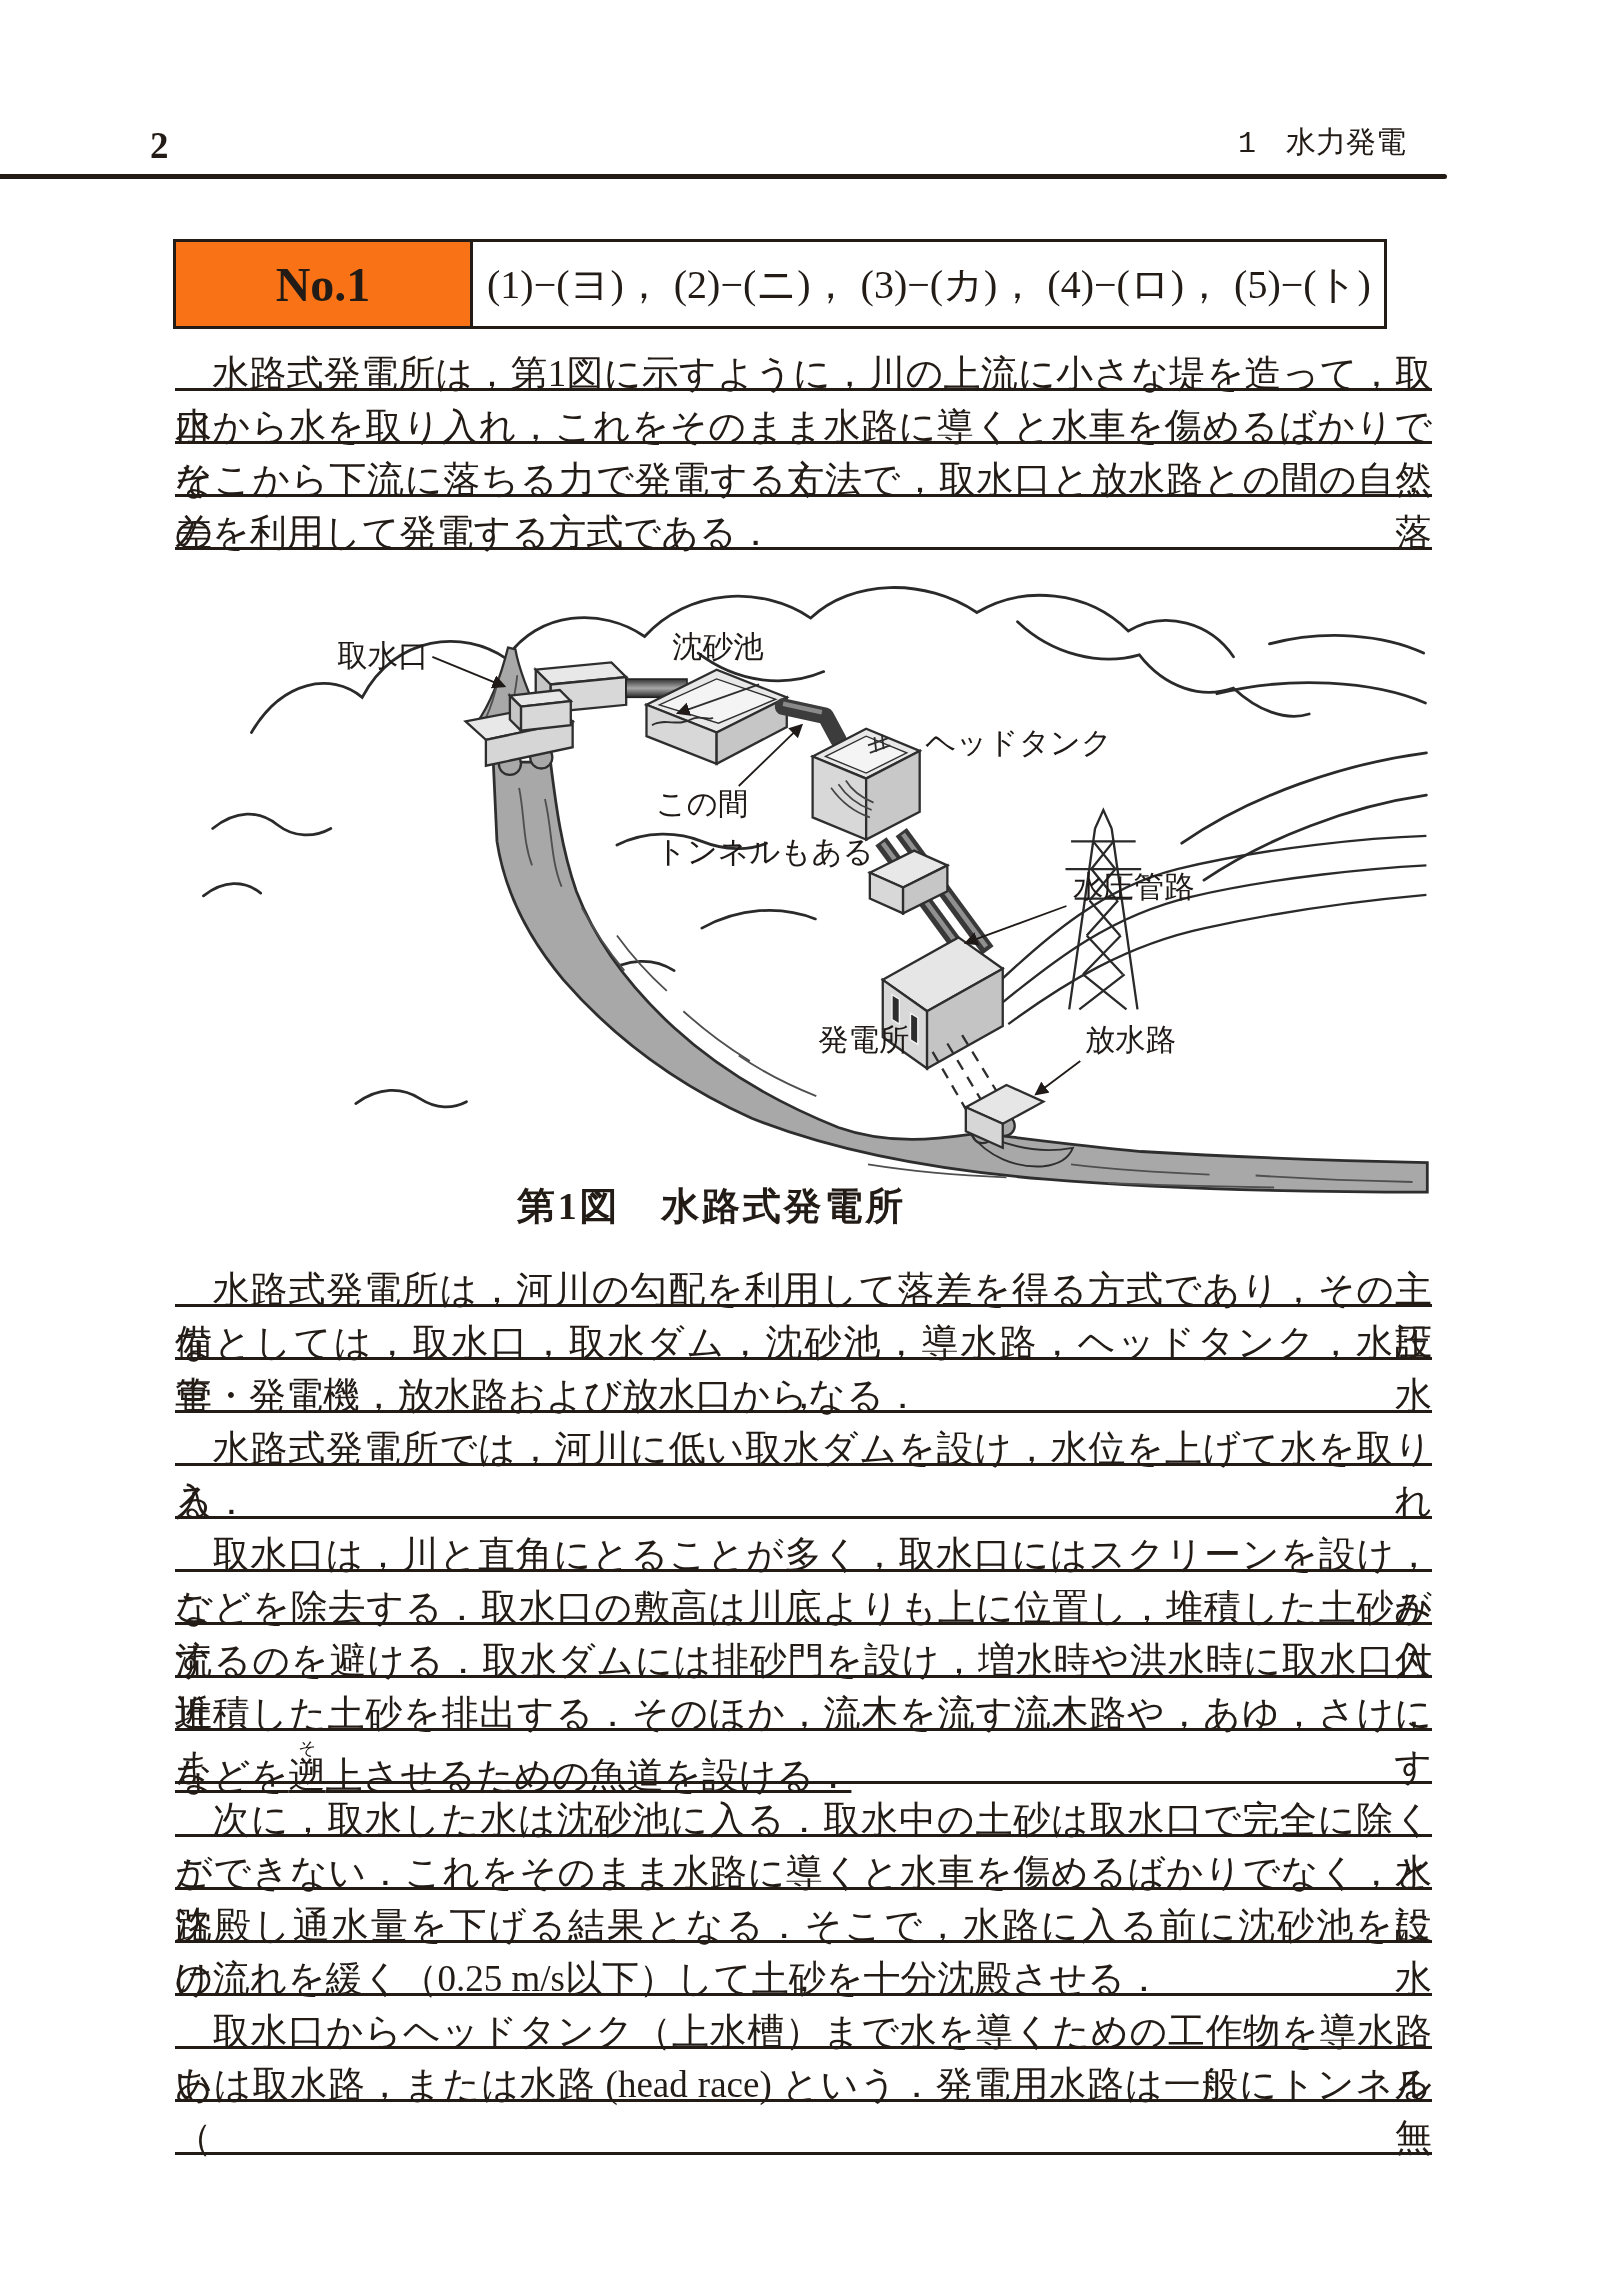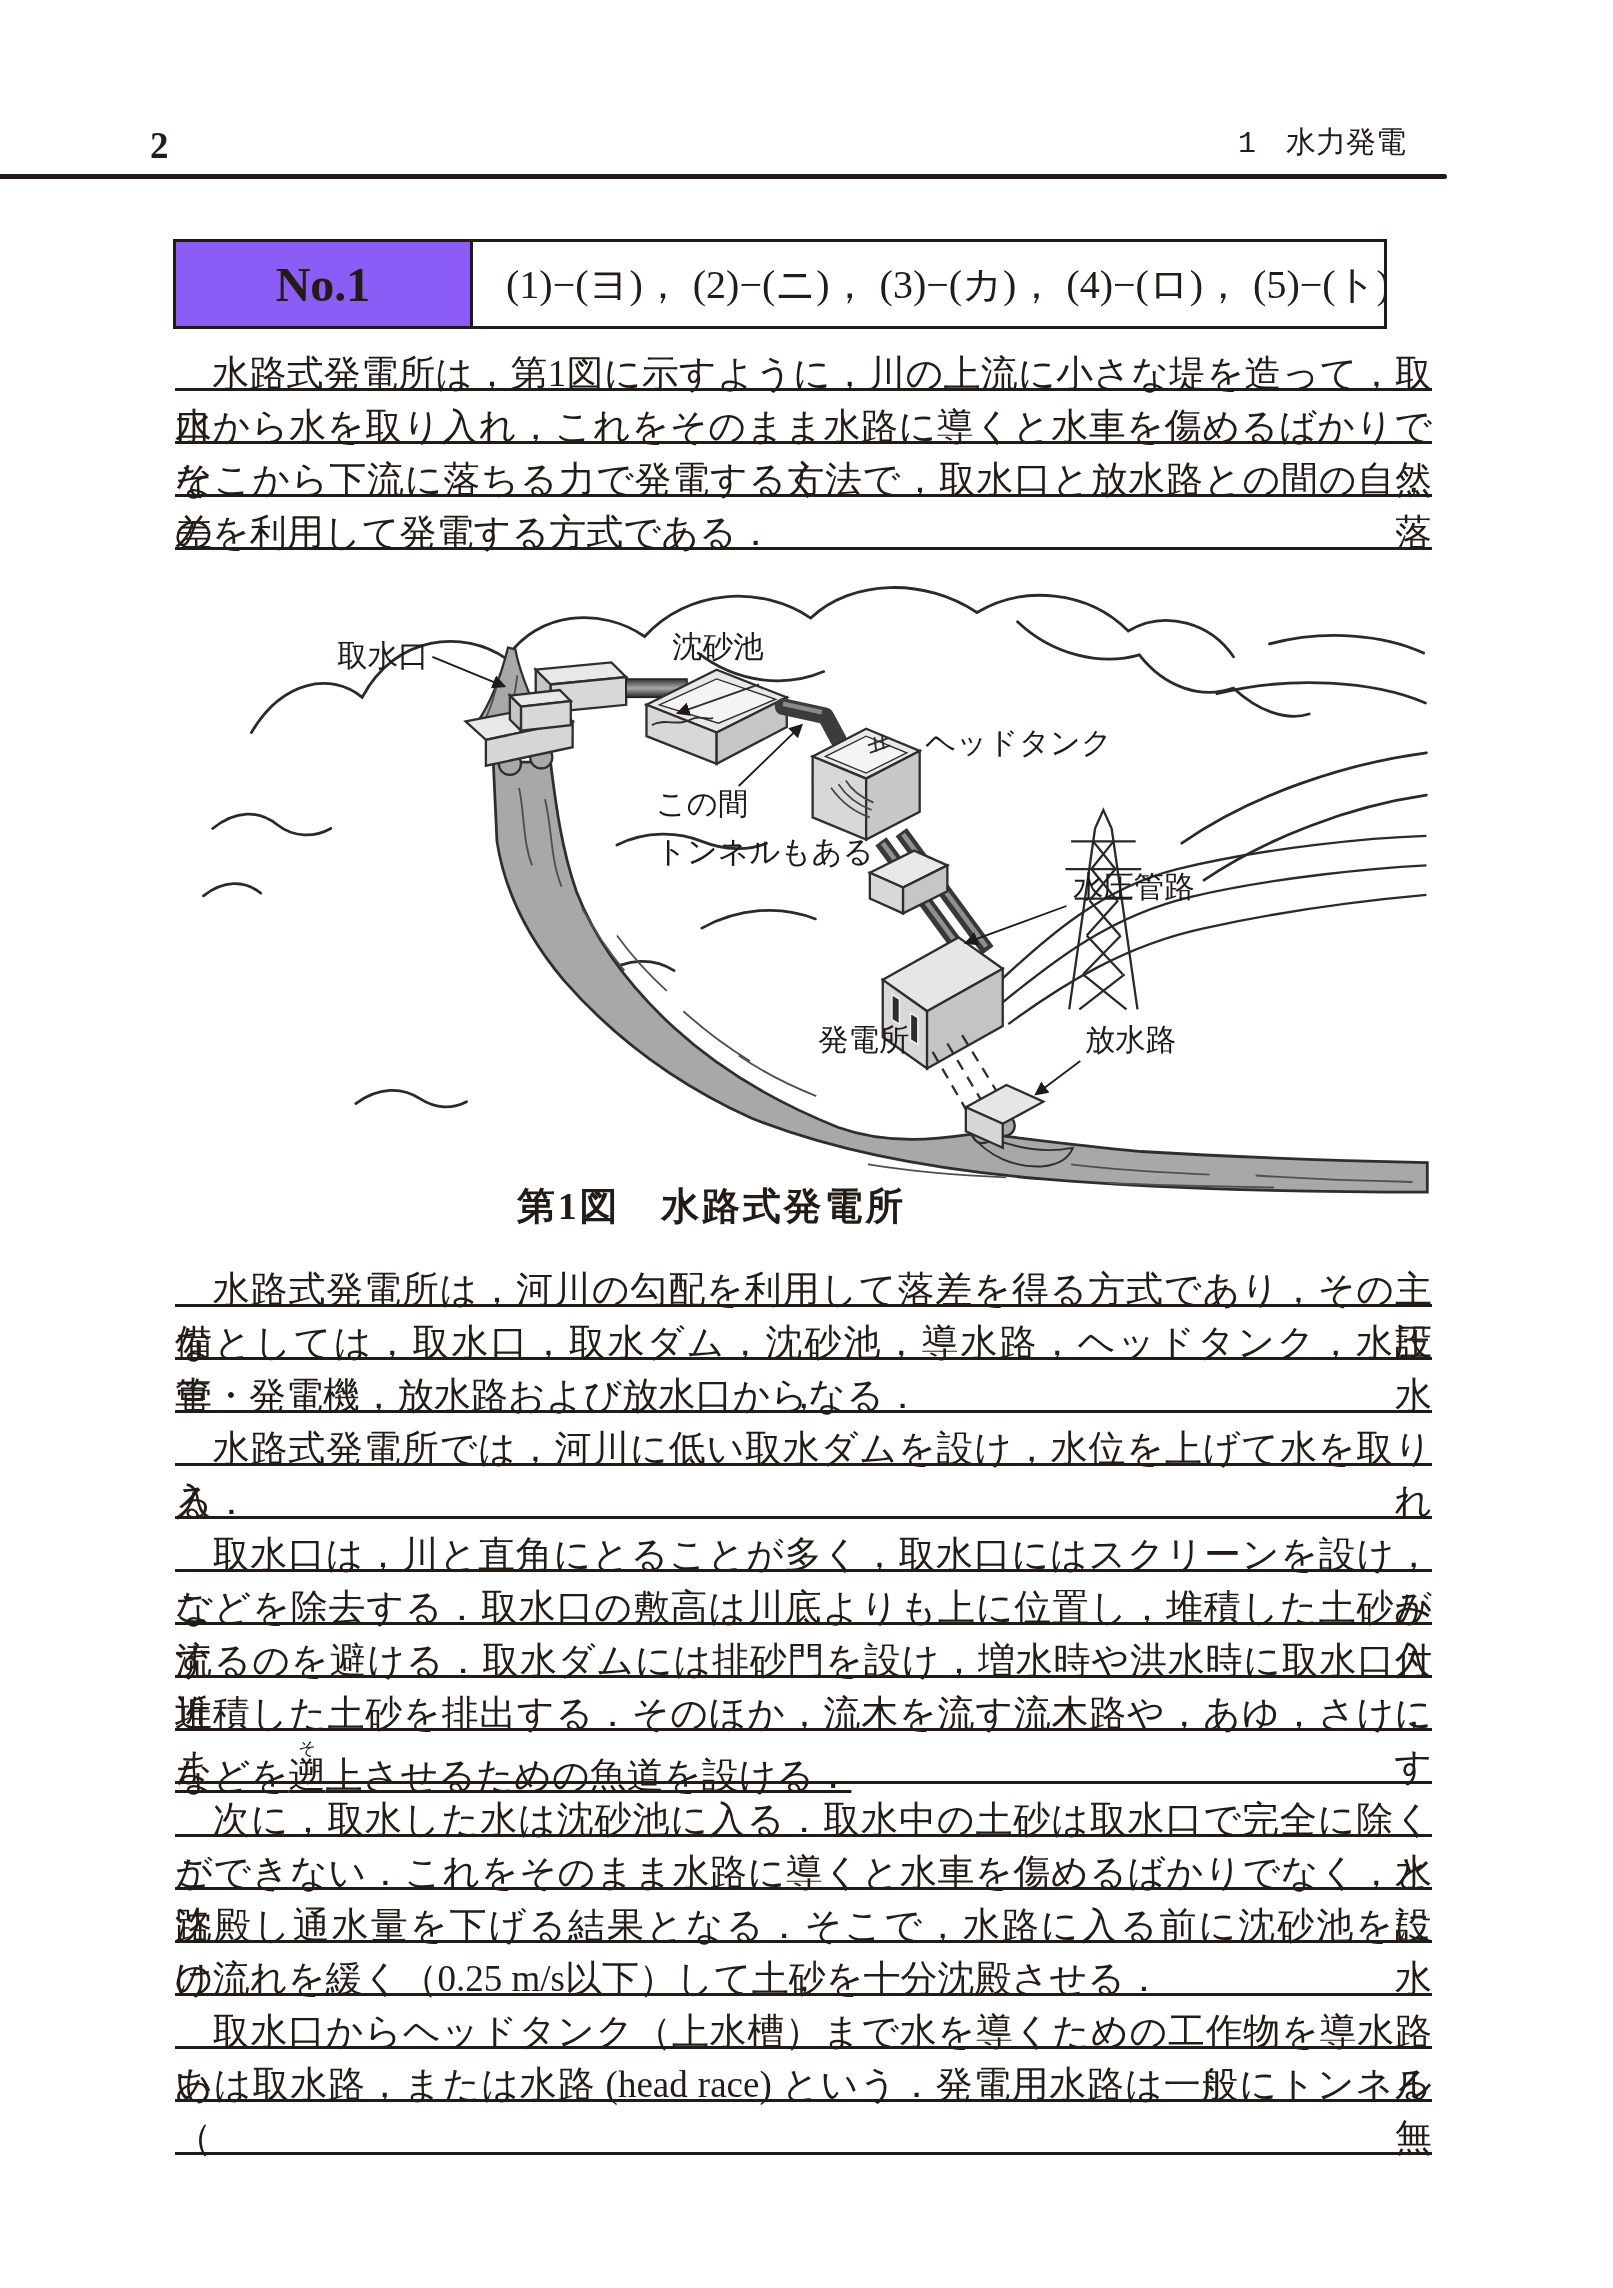--- a/index.html
+++ b/index.html
@@ -8,24 +8,24 @@
     font-family:"Liberation Serif","DejaVu Serif",serif;color:#221b16;
     overflow:hidden;margin:0 auto;
   }
   
   .pgnum{position:absolute;left:150px;top:127px;font-size:37px;font-weight:bold;line-height:1;}
   .chapter{position:absolute;right:207px;top:129px;font-size:30px;line-height:1;font-family:Liberation Mono, monospace;}
   .rule{position:absolute;left:0;top:174px;width:1447px;height:4.6px;background:#221b16;border-radius:0 2.8px 2.8px 0;}
   
   .answer-box{position:absolute;left:173px;top:239px;width:1214px;height:90px;
     border:3.7px solid #221b16;box-sizing:border-box;display:flex;background:#fff;}
-  .num-cell{width:297px;background:#8b5cf6;border-right:3.7px solid #221b16;
+  .num-cell{width:297px;background:#f97316;border-right:3.7px solid #221b16;
     display:flex;align-items:center;justify-content:center;
     font-weight:bold;font-size:48px;box-sizing:border-box;}
-  .ans-cell{flex:1;display:flex;align-items:center;padding-left:33px;
+  .ans-cell{flex:1;display:flex;align-items:center;padding-left:14px;
     font-size:40px;letter-spacing:0px;white-space:nowrap;overflow:hidden;}
   
   .textblock{position:absolute;left:175px;width:1257px;}
   .tb1{top:347px;}
   .tb2{top:1263px;}
   .line{height:53px;line-height:53px;font-size:37px;text-align:justify;white-space:nowrap;text-decoration:underline;}
   .line.fill{text-align-last:justify;white-space:normal;}
   ruby{ruby-position:over;}
   ruby rt{font-size:17.5px;line-height:1;font-family:inherit;}
   

